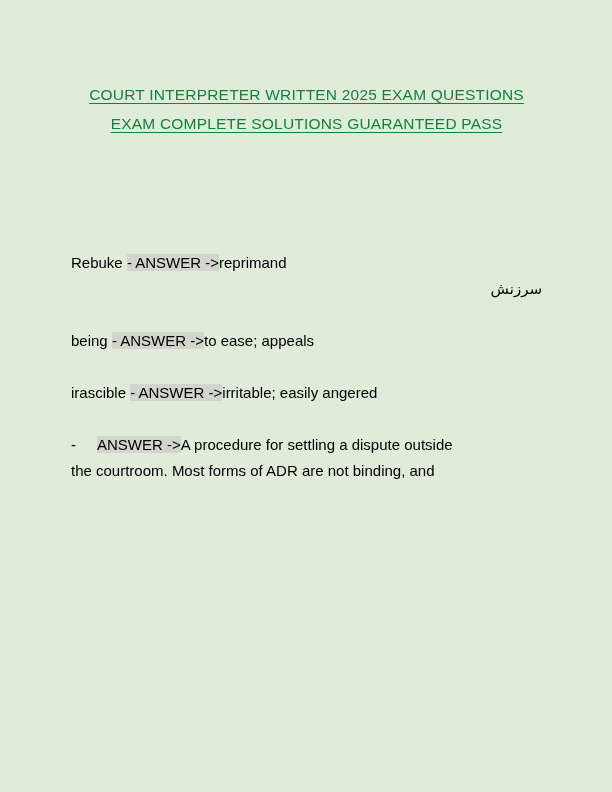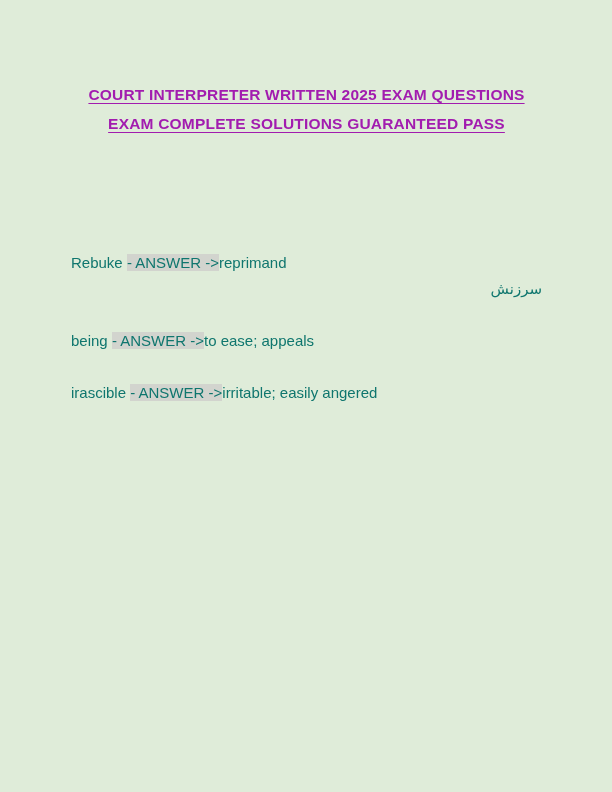--- a/index.html
+++ b/index.html
@@ -40,30 +40,32 @@
   .hl { }
   .answer { white-space: pre-line; }
   .tab { display: inline-block; width: 21px; }
   .extra-line { text-align: right; }
 </style>
 </head>
 <body>
 
 <div class="page" style="background: rgb(223, 236, 217);">
 
-  <h1 class="doc-title" style="color: #a21caf; font-weight: bold;">
+  <h1 class="doc-title" style="color: #15803d;">
       <span class="tline">COURT INTERPRETER WRITTEN 2025 EXAM QUESTIONS</span>
       <span class="tline">EXAM COMPLETE SOLUTIONS GUARANTEED PASS</span>
     </h1>
 
-  <div class="doc-body" style="color: #0f766e;">
+  <div class="doc-body" style="color: #000000;">
 
     <p class="entry"><span>Rebuke </span><span class="hl" style="background: rgb(210, 212, 206);">- ANSWER -&gt;</span><span class="answer">reprimand</span><span class="extra-line" style="display:block">سرزنش</span></p>
 
 
     <p class="entry"><span>being </span><span class="hl" style="background: rgb(210, 212, 206);">- ANSWER -&gt;</span><span class="answer">to ease; appeals</span></p>
 
     <p class="entry"><span>irascible </span><span class="hl" style="background: rgb(210, 212, 206);">- ANSWER -&gt;</span><span class="answer">irritable; easily angered</span></p>
 
 
+    <p class="entry"><span>-</span><span class="tab"></span><span class="hl" style="background: rgb(210, 212, 206);">ANSWER -&gt;</span><span class="answer">A procedure for settling a dispute outside
+the courtroom. Most forms of ADR are not binding, and</span></p>
 
   </div>
 </div>
 
 </body></html>

